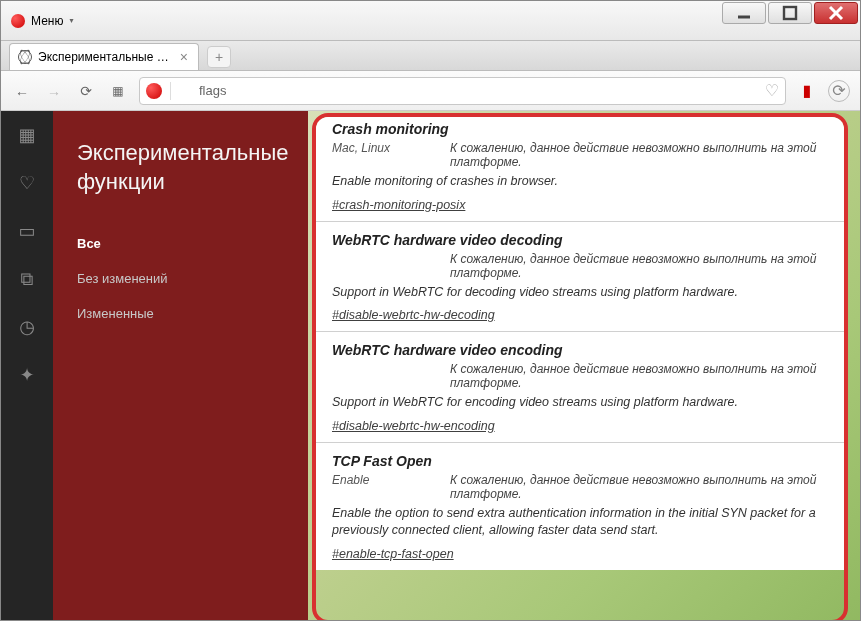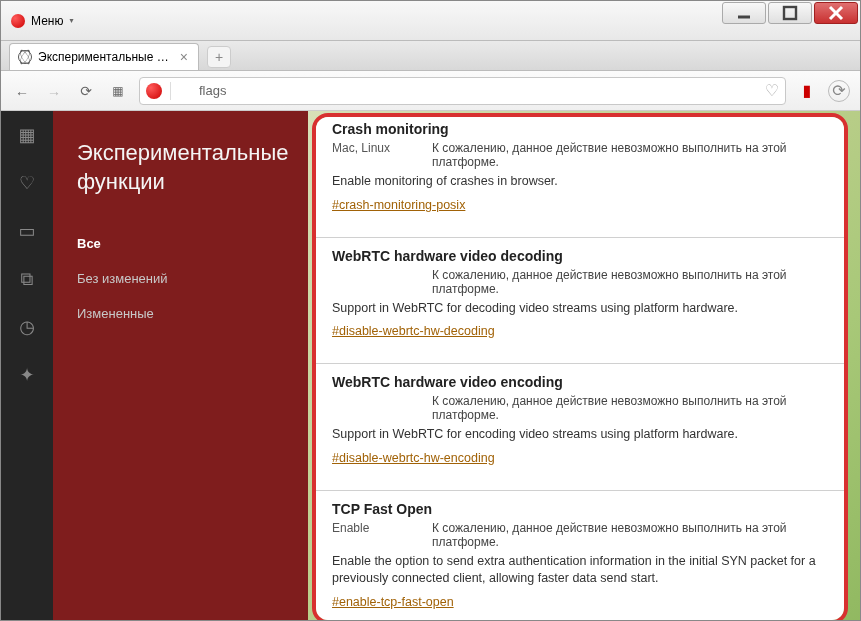--- a/index.html
+++ b/index.html
@@ -41,28 +41,28 @@
 .content { display: flex; height: calc(100% - 96px); background: #2d2d2d; position: relative; }
 .iconsbar { width: 52px; background: #252525; display:flex; flex-direction:column; align-items:center; padding-top:14px; gap:28px; }
 .iconsbar .ic { width:20px; height:20px; color:#888; display:flex; align-items:center; justify-content:center; font-size:18px; }
 .sidebar { width: 255px; background: #7f1d1d; padding: 28px 24px; color: #e8e8e8; }
 .sidebar h1 { font-size: 22px; font-weight: 400; line-height: 1.3; margin-bottom: 30px; color: #f5f5f5; }
 .sidebar .nav a { display:block; padding: 10px 0; font-size: 13px; color: #c8c8c8; text-decoration:none; }
 .sidebar .nav a.active { color:#fff; font-weight:600; }
 
 .main { flex:1; position:relative; background: linear-gradient(135deg, #d8e0b8 0%, #c0d090 40%, #a8c878 70%, #90b860 100%); overflow:hidden; }
 .panel-wrap { position:absolute; top:2px; left:4px; right:12px; bottom:10px; border:4px solid #d83030; border-radius:16px; padding:0; overflow:hidden; }
-.flag { background:#fff; border-bottom:1px solid #d0d0d0; padding:10px 16px 24px; }
+.flag { background:#fff; border-bottom:1px solid #d0d0d0; padding:10px 16px 8px;font-style:italic; }
 .flag:last-child { border-bottom:none; }
 .flag h3 { font-size:14px; font-weight:700; color:#222; margin-bottom:4px; }
-.flag .row { display:flex; gap:30px; font-size:12px; color:#555; margin-bottom:4px; }
+.flag .row { display:flex; gap:48px; font-size:12px; color:#555; margin-bottom:4px; }
 .flag .platforms { min-width:70px; }
 .flag .warn { color:#444; }
 .flag .desc { font-size:12.5px; color:#333; margin-bottom:4px; line-height:1.4; }
-.flag a { color:#a16207; font-size:12.5px; text-decoration:underline; }
+.flag a { color:#404040; font-size:12.5px; text-decoration:underline; }
 
 svg { width:100%; height:100%; }
 </style>
 </head>
 <body>
 
 <div class="titlebar">
   <div class="menu-btn">
     <span class="o-icon"></span>
     <span>Меню</span>

